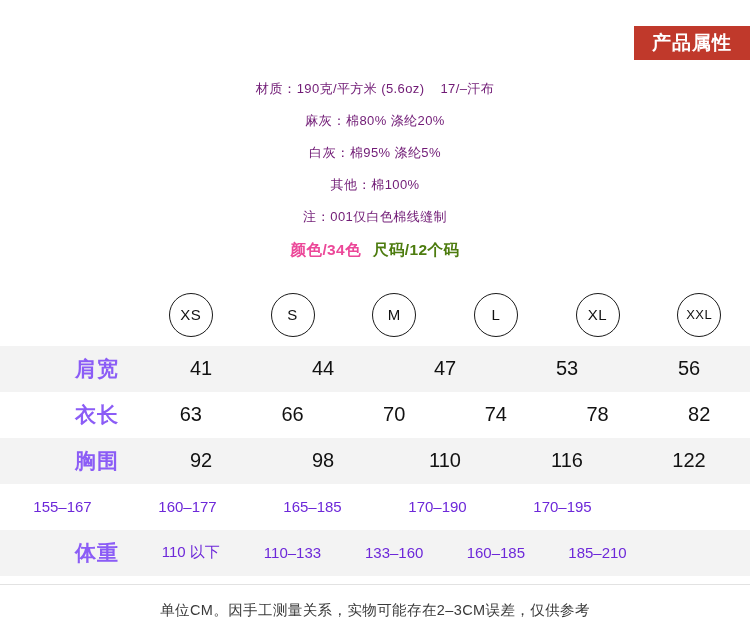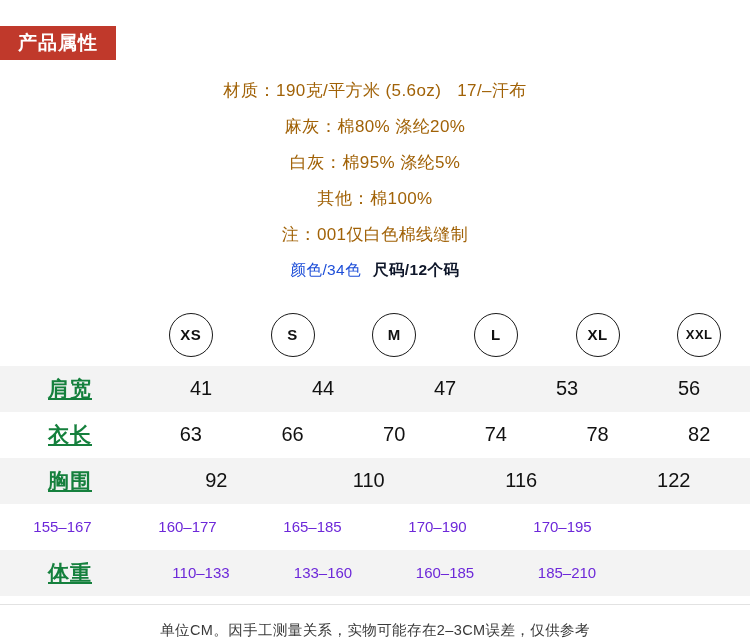--- a/index.html
+++ b/index.html
@@ -15,102 +15,101 @@
   .page {
     position: relative;
     width: 750px;
     height: 642px;
   }
 
   
   .title-wrap {
     padding-top: 26px;
     display: flex;
-    justify-content: flex-start;
+    justify-content: flex-end;
   }
   .title-badge {
     background: #c0392b;
     color: #ffffff;
     font-size: 19px;
     font-weight: bold;
     letter-spacing: 1px;
     padding: 7px 18px 8px 18px;
     line-height: 1;
   }
 
   
   .specs {
     margin-top: 22px;
     text-align: center;
   }
   .spec-line {
-    font-size: 17px;
-    color: #a16207;
+    font-size: 13px;
+    color: #701a75;
     line-height: 1;
     margin-bottom: 19px;
     letter-spacing: 0.4px;
   }
   .spec-line .lbl { letter-spacing: 0.6px; }
   .spec-line .gap { display: inline-block; width: 16px; }
   .spec-highlight {
     font-size: 15.5px;
     line-height: 1;
     margin-top: 1px;
     letter-spacing: 0.4px;
   }
   .spec-highlight .red {
-    color: #1d4ed8;
-    font-weight: normal;
+    color: #ec4899;
+    font-weight: bold;
   }
   .spec-highlight .dark {
-    color: #0f172a;
+    color: #4d7c0f;
     font-weight: bold;
   }
   .spec-highlight .sep { display: inline-block; width: 12px; }
 
   
   .table {
     margin-top: 26px;
     width: 750px;
   }
   .row {
     display: flex;
     align-items: center;
     height: 46px;
   }
   .row.head { height: 62px; }
   .row.shaded { background: #f3f3f3; }
   .cell-label {
     width: 140px;
-    padding-left: 48px;
+    padding-left: 75px;
     font-size: 21px;
     font-weight: bold;
-    color: #15803d;
+    color: #8b5cf6;
     letter-spacing: 1px;
-    text-decoration: underline;
   }
   .cell {
     flex: 1;
     text-align: center;
     font-size: 20px;
     color: #111111;
   }
   .row.small .cell { font-size: 15px; color: #6d28d9; }
 
   
   .size-circle {
     width: 44px;
     height: 44px;
     border: 1.6px solid #1a1a1a;
     border-radius: 50%;
     display: inline-flex;
     align-items: center;
     justify-content: center;
     font-size: 15px;
-    font-weight: bold;
+    font-weight: normal;
     color: #111111;
     letter-spacing: 0.5px;
   }
   .size-circle.wide { font-size: 13px; text-align: right; }
 
   
   .footer {
     margin-top: 8px;
     height: 52px;
     display: flex;
@@ -198,36 +197,38 @@
       <div class="cell">66</div>
       <div class="cell">70</div>
       <div class="cell">74</div>
       <div class="cell">78</div>
       <div class="cell">82</div>
     </div>
 
     <div class="row shaded">
       <div class="cell-label">胸围</div>
       <div class="cell">92</div>
+      <div class="cell">98</div>
       <div class="cell">110</div>
       <div class="cell">116</div>
       <div class="cell">122</div>
     </div>
 
     <div class="row small">
       <div class="cell">155–167</div>
       <div class="cell">160–177</div>
       <div class="cell">165–185</div>
       <div class="cell">170–190</div>
       <div class="cell">170–195</div>
       <div class="cell"></div>
     </div>
 
     <div class="row small shaded">
       <div class="cell-label">体重</div>
+      <div class="cell">110 以下</div>
       <div class="cell">110–133</div>
       <div class="cell">133–160</div>
       <div class="cell">160–185</div>
       <div class="cell">185–210</div>
       <div class="cell"></div>
     </div>
 
   </div>
 
   <div class="footer">单位CM。因手工测量关系，实物可能存在2–3CM误差，仅供参考</div>

